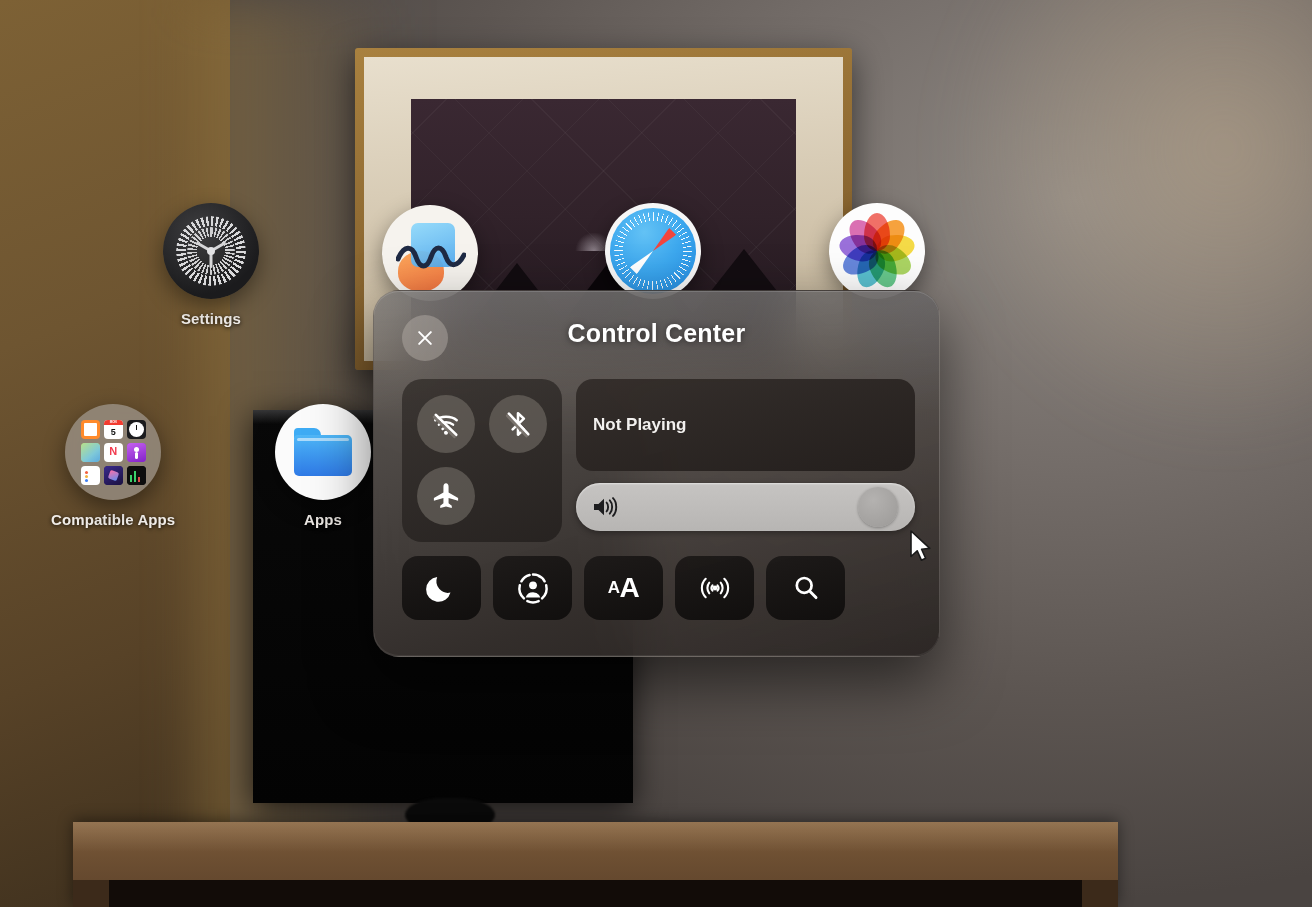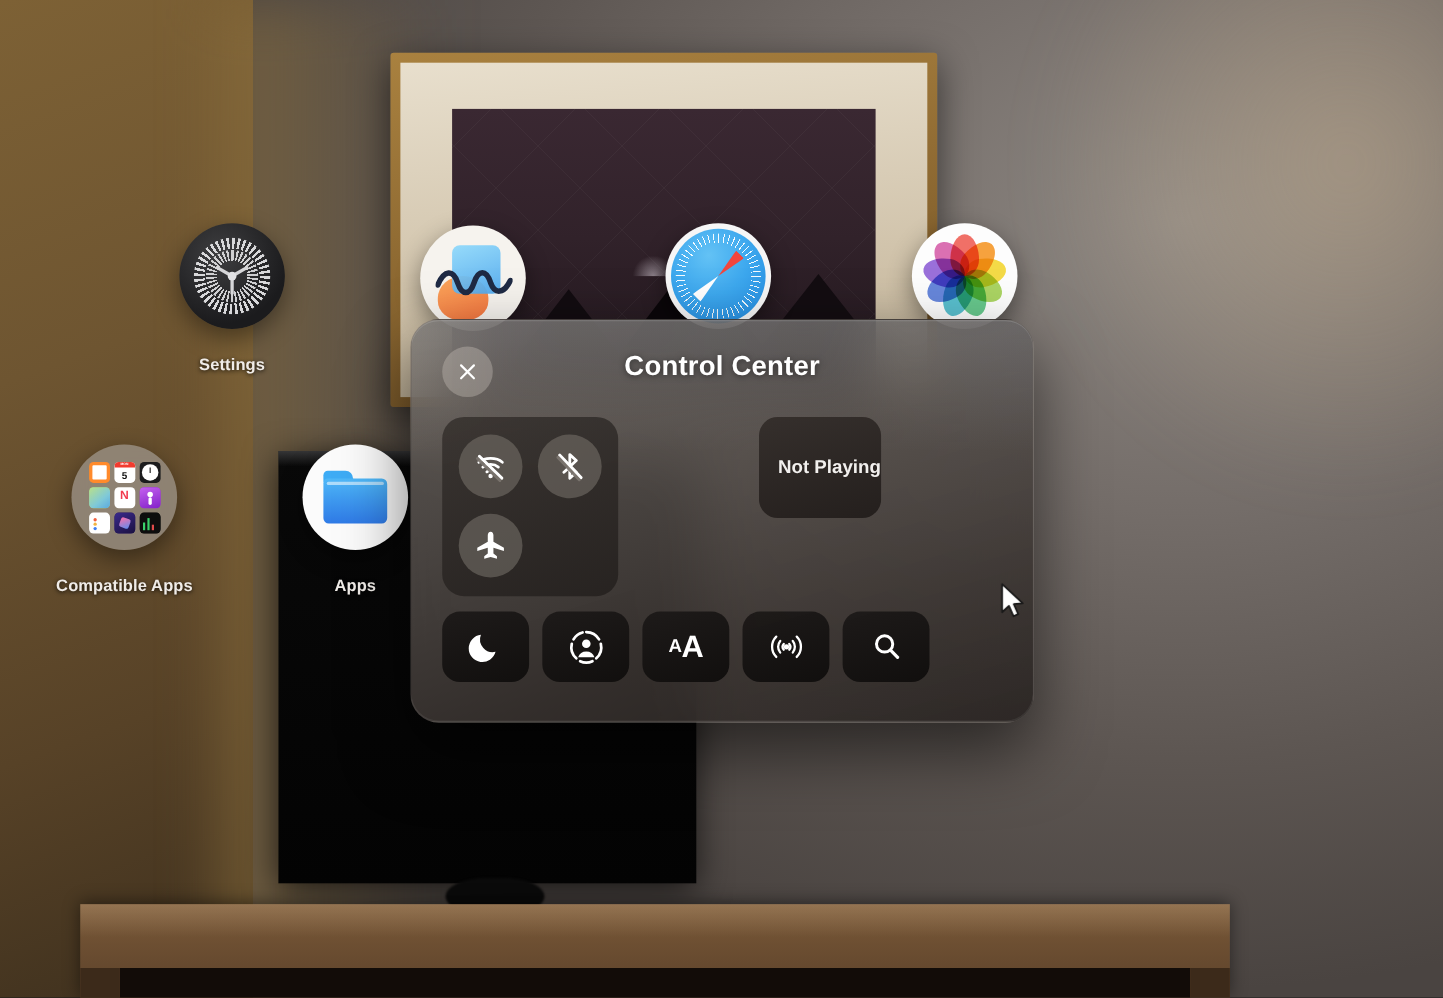--- a/index.html
+++ b/index.html
@@ -93,21 +93,21 @@
 
   
   .app { position:absolute; text-align:center; }
   .app-glyph {
     width:96px; height:96px; border-radius:50%; margin:0 auto;
     display:flex; align-items:center; justify-content:center;
     box-shadow:0 8px 22px rgba(0,0,0,.42);
     overflow:hidden; position:relative;
   }
   .app-label {
-    margin-top:24px; font-size:15px; font-weight:600; color:#f0ece8; letter-spacing:.1px;
+    margin-top:11px; font-size:15px; font-weight:600; color:#f0ece8; letter-spacing:.1px;
     text-shadow:0 1px 4px rgba(0,0,0,.85);
   }
   .ic-settings { background:radial-gradient(circle at 38% 30%, #3e3e40, #1b1b1d 70%); }
   .ic-files    { background:#fbfbfb; }
   .ic-freeform { background:#f6f3ee; }
   .ic-safari   { background:#f6f6f6; }
   .ic-photos   { background:#fdfdfd; }
   .ic-folder   { background:rgba(168,163,158,.62); backdrop-filter:blur(8px); }
 
   
@@ -214,21 +214,21 @@
     position:absolute; width:58px; height:58px; border-radius:50%;
     background:rgba(122,116,110,.55);
     display:flex; align-items:center; justify-content:center;
     cursor:pointer; border:none;
   }
   .t-wifi { left:15px; top:16px; }
   .t-bt   { left:87px; top:16px; }
   .t-air  { left:15px; top:88px; }
   .toggle svg{ width:30px; height:30px; }
 
-  .cc-right { flex:1; display:flex; flex-direction:column; gap:12px;align-items:center; }
+  .cc-right { flex:1; display:flex; flex-direction:column; gap:12px; }
 
   .now-playing {
     height:92px; border-radius:17px;
     background:linear-gradient(165deg, rgba(50,44,41,.92), rgba(34,29,27,.95));
     display:flex; align-items:center; padding-left:17px;
   }
   .now-playing .np-text { font-size:17px; font-weight:700; color:#f2f0ee; }
 
   .volume-slider {
     position:relative; height:48px; border-radius:24px;

